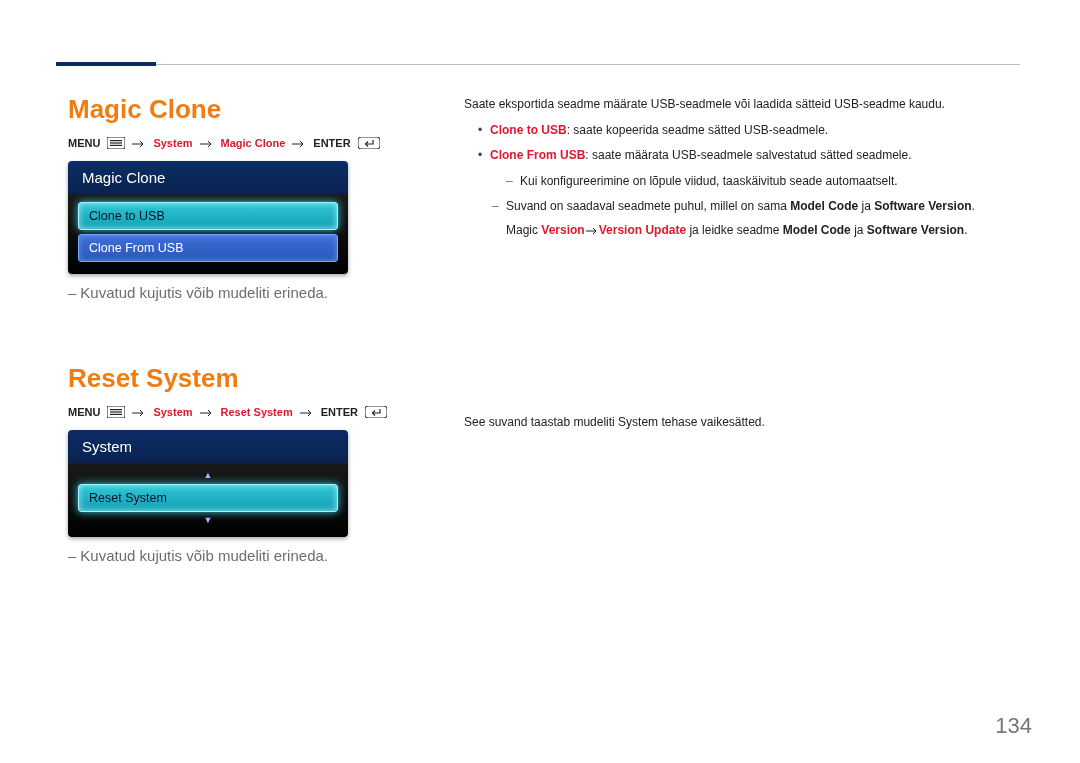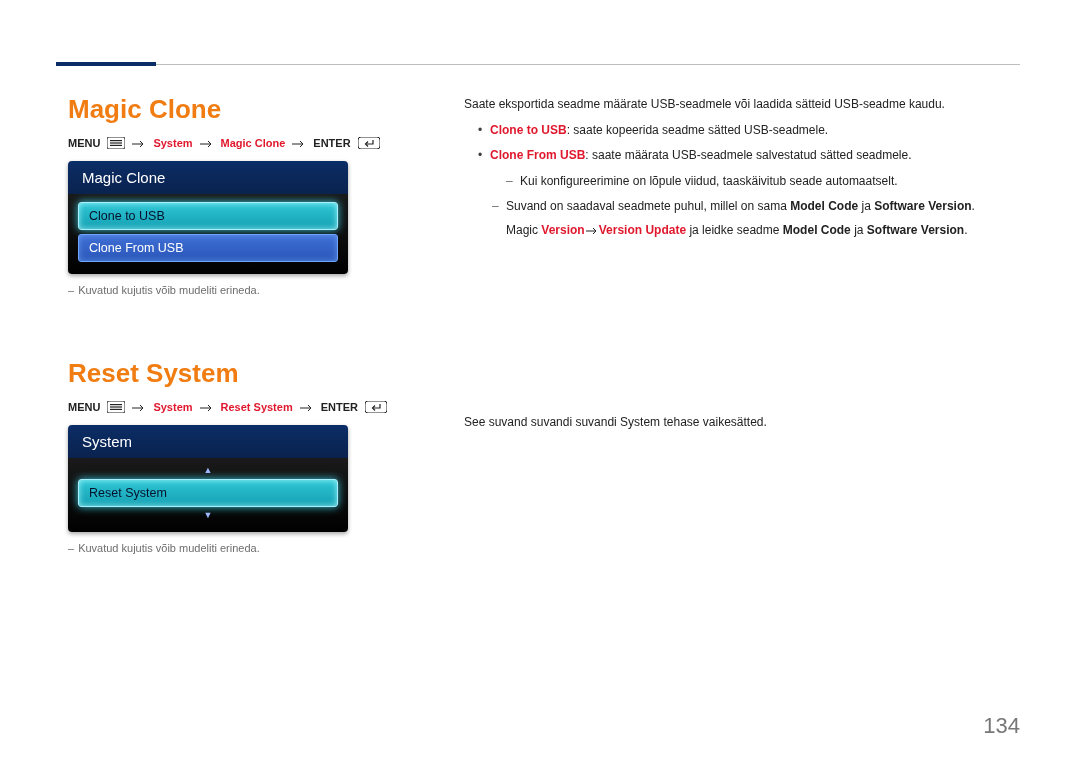--- a/index.html
+++ b/index.html
@@ -9,21 +9,21 @@
   .top-accent { position: absolute; top: 62px; left: 56px; width: 100px; height: 4px; background: #0b2d66; }
   .content { display: flex; gap: 56px; margin-top: 40px; }
   .left-col { width: 340px; flex-shrink: 0; }
   .right-col { flex: 1; font-size: 12px; line-height: 1.7; }
   h2.section-title { color: #f07c12; font-size: 26px; font-weight: 600; margin-bottom: 12px; }
   .breadcrumb { font-size: 11px; font-weight: 600; display: flex; align-items: center; flex-wrap: wrap; gap: 7px; margin-bottom: 12px; }
   .breadcrumb .red { color: #e0182d; font-weight: 700; }
   .breadcrumb .bc-icon { display: inline-flex; align-items: center; }
   .arrow-sep { display:inline-block; }
   .arrow-sep svg { vertical-align: middle; }
-  .note { font-size: 11px; color: #6d6d6d; margin-top: 10px; }
+  .note { font-size: 15px; color: #6d6d6d; margin-top: 10px; }
   .dash { color: #6d6d6d; margin-right: 4px; }
 
   
   .osd { width: 280px; border-radius: 4px; overflow: hidden; margin-top: 6px; box-shadow: 0 2px 4px rgba(0,0,0,.35); }
   .osd-header { background: linear-gradient(#0b2d66, #0a224e); color: #fff; font-size: 15px; padding: 8px 14px; font-weight: 400; }
   .osd-body { background: linear-gradient(#1a1a1a, #000); padding: 8px 10px 12px 10px; }
   .osd-item {
     color: #fff; font-size: 12.5px; padding: 6px 10px; border-radius: 3px;
     margin-bottom: 4px;
     background: linear-gradient(#3f6fd6, #2a56b8);
@@ -43,21 +43,21 @@
   .right-col p { margin-bottom: 6px; }
   .right-col ul { list-style: none; margin: 2px 0 6px 14px; }
   .right-col ul li { position: relative; padding-left: 12px; margin-bottom: 4px; }
   .right-col ul li::before { content: "•"; position: absolute; left: 0; top: 0; color:#3d3d3d; }
   .right-col .sub { margin-left: 28px; position: relative; padding-left: 14px; margin-bottom: 4px; }
   .right-col .sub::before { content: "–"; position: absolute; left: 0; color:#6d6d6d; }
   .right-col .sub2 { margin-left: 42px; margin-bottom: 4px; }
   .red { color:#e0182d; font-weight:600; }
   .bold { font-weight:700; }
 
-  .page-number { position: absolute; bottom: 24px; right: 56px; font-size: 22px; color: #777; }
+  .page-number { position: absolute; bottom: 24px; right: 44px; font-size: 22px; color: #777; }
 
   .section-block { margin-bottom: 62px; }
 
   svg.icon-menu { vertical-align: middle; }
   svg.icon-enter { vertical-align: middle; }
 </style>
 </head>
 <body>
 
 <div class="page">
@@ -180,19 +180,19 @@
         </p>
         <p class="sub2">
           <span>Magic </span><span class="red">Version</span><span class="arrow-sep"><svg width="14" height="8">
                 <line x1="1" y1="4" x2="11" y2="4" stroke="#222" stroke-width="1"></line>
                 <polyline points="8,1 11,4 8,7" fill="none" stroke="#222" stroke-width="1"></polyline>
               </svg></span><span class="red">Version Update</span><span> ja leidke seadme </span><span class="bold">Model Code</span><span> ja </span><span class="bold">Software Version</span><span>.</span>
         </p>
       </div>
 
       <div style="margin-top:172px;">
-        <p>See suvand suvandi suvandi System tehase vaikesätted.</p>
+        <p>See suvand taastab mudeliti System tehase vaikesätted.</p>
       </div>
     </div>
   </div>
 
   <div class="page-number">134</div>
 </div>
 
 </body></html>

